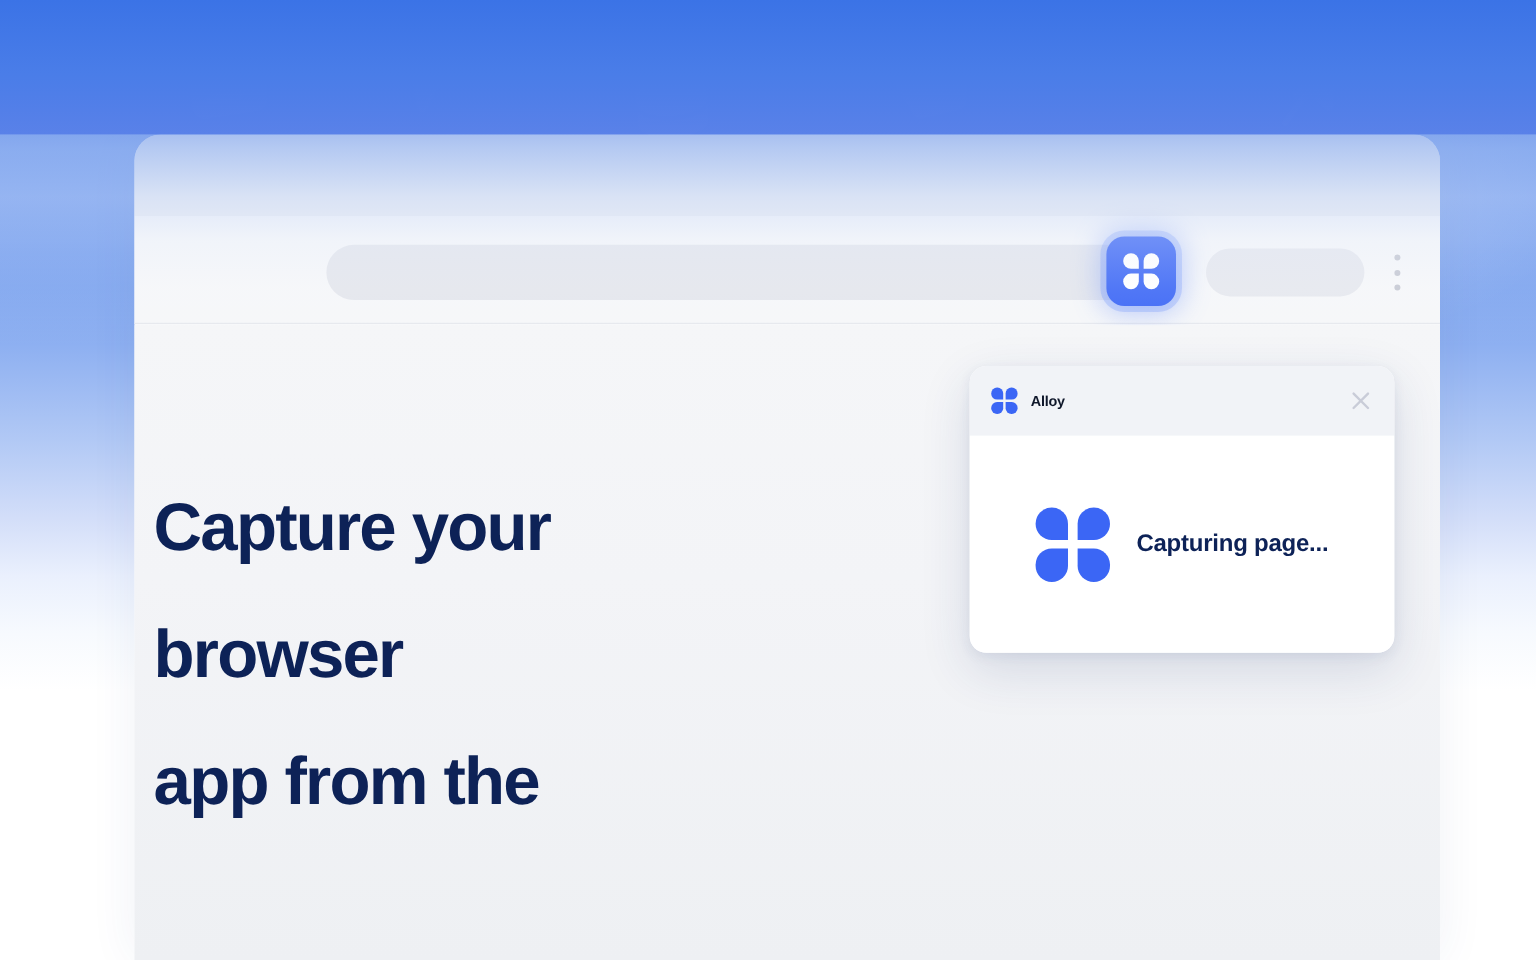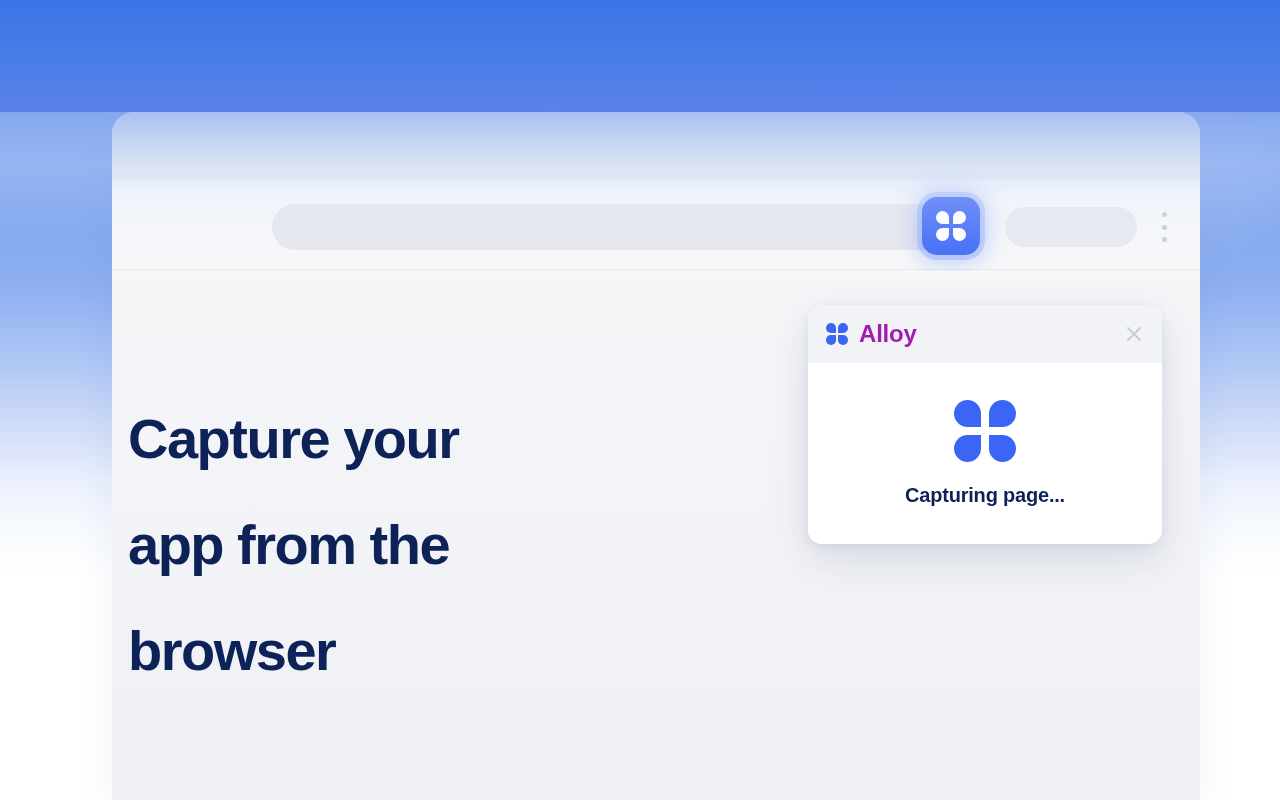--- a/index.html
+++ b/index.html
@@ -159,36 +159,36 @@
   #popup-header {
     position:relative;
     height:58px;
     background:#f1f3f7;
     display:flex; align-items:center;
     padding:0 18px 0 18px;
   }
   #popup-header .logo-grid { width:22px; height:22px; flex:0 0 auto; }
   #popup-title {
     margin-left:11px;
-    font-size:24px;
+    font-size:12px;
     font-weight:700;
-    color:#a21caf;
+    color:#0f172a;
     letter-spacing:-0.2px;
   }
   #popup-close {
     position:absolute; right:16px; top:50%;
     transform:translateY(-50%);
     width:24px; height:24px;
     display:flex; align-items:center; justify-content:center;
   }
   #popup-close svg { width:18px; height:18px; stroke:#c9ccd8; }
   #popup-body {
     height:181px;
     background:#ffffff;
-    display:flex; flex-direction:column;
+    display:flex; 
     align-items:center; justify-content:center;
     gap:22px;
     text-align:right;
   }
   #popup-body .logo-grid { width:62px; height:62px; }
   #popup-status {
     font-size:20px;
     font-weight:700;
     color:#0d2257;
     letter-spacing:-0.2px;
@@ -304,22 +304,22 @@
     </div>
 
     <div id="browser-page"></div>
   </div>
 
   <div id="fog"></div>
   <div id="fog-solid"></div>
 
   <h1 id="headline">
     <span class="hl-line">Capture your</span>
+    <span class="hl-line">browser</span>
     <span class="hl-line">app from the</span>
-    <span class="hl-line">browser</span>
   </h1>
 
   <div id="popup">
 
     <div id="popup-header">
       <div class="logo-grid blue">
         <span class="petal tl"></span>
           <span class="petal tr"></span>
         <span class="petal bl"></span>
           <span class="petal br"></span>

